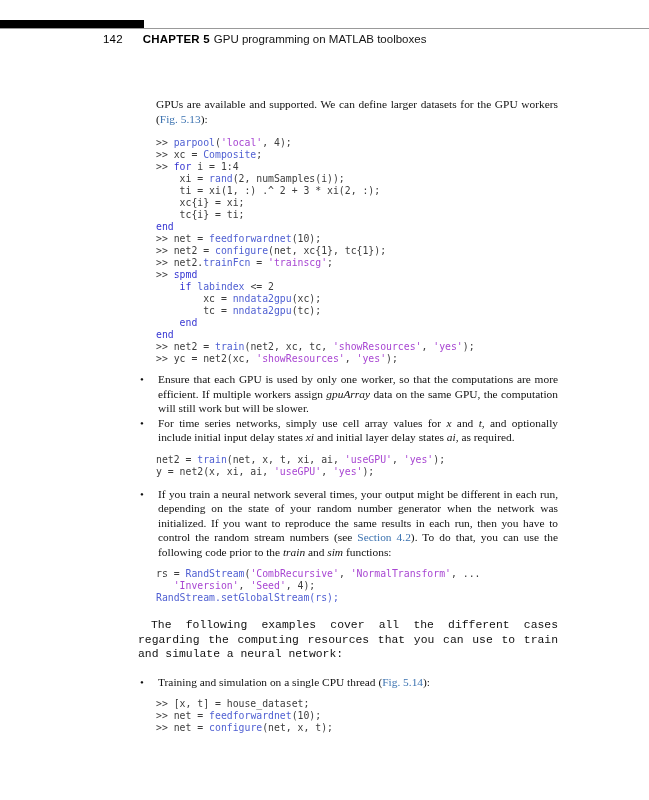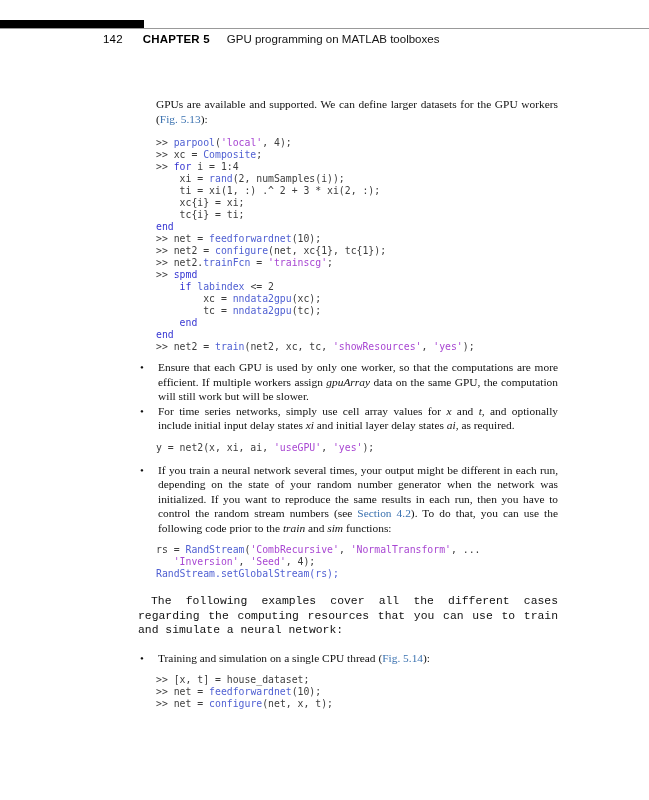--- a/index.html
+++ b/index.html
@@ -12,21 +12,21 @@
   body{
     width:649px;height:800px;position:relative;background:#ffffff;
     font-family:"Liberation Serif", serif;color:#111;
     overflow:hidden;
   }
   .header-bar{position:absolute;top:20px;left:0;width:144px;height:9px;background:#000;}
   .header-rule{position:absolute;top:28px;left:0;width:649px;height:1px;background:#999;}
   .hdr{position:absolute;top:33px;left:103px;font-family:"Liberation Sans", sans-serif;font-size:11.5px;color:#000;white-space:nowrap;}
   .hdr .pagenum{font-weight:normal;letter-spacing:.2px;}
   .hdr .chapter{font-weight:bold;margin-left:20px;letter-spacing:.2px;}
-  .hdr .title{margin-left:17px;color:#141414;}
+  .hdr .title{margin-left:4px;color:#141414;}
 
   .content{position:absolute;left:138px;top:97px;width:420px;}
 
   .body-text{font-size:11.4px;line-height:14.5px;text-align:justify;color:#101010;}
   .indent-block{margin-left:18px;width:402px;}
   .first-indent{text-indent:13px;}
 
   .code{font-family:"DejaVu Sans Mono", monospace;font-size:9.8px;line-height:12px;color:#3c3c3c;margin-left:18px;}
   .code-line{white-space:pre;height:12px;}
   .tok-p{color:#3c3c3c;}
@@ -69,33 +69,35 @@
       <div class="code-line"><span class="tok-p">&gt;&gt; net = </span><span class="tok-f">feedforwardnet</span><span class="tok-p">(10);</span></div>
       <div class="code-line"><span class="tok-p">&gt;&gt; net2 = </span><span class="tok-f">configure</span><span class="tok-p">(net, xc{1}, tc{1});</span></div>
       <div class="code-line"><span class="tok-p">&gt;&gt; net2.</span><span class="tok-f">trainFcn</span><span class="tok-p"> = </span><span class="tok-s">'trainscg'</span><span class="tok-p">;</span></div>
       <div class="code-line"><span class="tok-p">&gt;&gt; </span><span class="tok-k">spmd</span></div>
       <div class="code-line"><span class="tok-p">    </span><span class="tok-k">if</span><span class="tok-p"> </span><span class="tok-f">labindex</span><span class="tok-p"> &lt;= 2</span></div>
       <div class="code-line"><span class="tok-p">        xc = </span><span class="tok-f">nndata2gpu</span><span class="tok-p">(xc);</span></div>
       <div class="code-line"><span class="tok-p">        tc = </span><span class="tok-f">nndata2gpu</span><span class="tok-p">(tc);</span></div>
       <div class="code-line"><span class="tok-p">    </span><span class="tok-k">end</span></div>
       <div class="code-line"><span class="tok-k">end</span></div>
       <div class="code-line"><span class="tok-p">&gt;&gt; net2 = </span><span class="tok-f">train</span><span class="tok-p">(net2, xc, tc, </span><span class="tok-s">'showResources'</span><span class="tok-p">, </span><span class="tok-s">'yes'</span><span class="tok-p">);</span></div>
+      <div class="code-line"><span class="tok-p">&gt;&gt; yc = net2(xc, </span><span class="tok-s">'showResources'</span><span class="tok-p">, </span><span class="tok-s">'yes'</span><span class="tok-p">);</span></div>
     </div>
 
   <div class="bullet-item mt7">
     <span class="bullet-marker">•</span>
     <div class="bullet-text body-text">Ensure that each GPU is used by only one worker, so that the computations are more efficient. If multiple workers assign <em>gpuArray</em> data on the same GPU, the computation will still work but will be slower.</div>
   </div>
 
   <div class="bullet-item">
     <span class="bullet-marker">•</span>
     <div class="bullet-text body-text">For time series networks, simply use cell array values for <em>x</em> and <em>t</em>, and optionally include initial input delay states <em>xi</em> and initial layer delay states <em>ai</em>, as required.</div>
   </div>
 
   <div class="code mt9">
+      <div class="code-line"><span class="tok-p">net2 = </span><span class="tok-f">train</span><span class="tok-p">(net, x, t, xi, ai, </span><span class="tok-s">'useGPU'</span><span class="tok-p">, </span><span class="tok-s">'yes'</span><span class="tok-p">);</span></div>
       <div class="code-line"><span class="tok-p">y = net2(x, xi, ai, </span><span class="tok-s">'useGPU'</span><span class="tok-p">, </span><span class="tok-s">'yes'</span><span class="tok-p">);</span></div>
     </div>
 
   <div class="bullet-item mt9">
     <span class="bullet-marker">•</span>
     <div class="bullet-text body-text">If you train a neural network several times, your output might be different in each run, depending on the state of your random number generator when the network was initialized. If you want to reproduce the same results in each run, then you have to control the random stream numbers (see <span class="xref">Section 4.2</span>). To do that, you can use the following code prior to the <em>train</em> and <em>sim</em> functions:</div>
   </div>
 
   <div class="code mt9">
       <div class="code-line"><span class="tok-p">rs = </span><span class="tok-f">RandStream</span><span class="tok-p">(</span><span class="tok-s">'CombRecursive'</span><span class="tok-p">, </span><span class="tok-s">'NormalTransform'</span><span class="tok-p">, ...</span></div>

